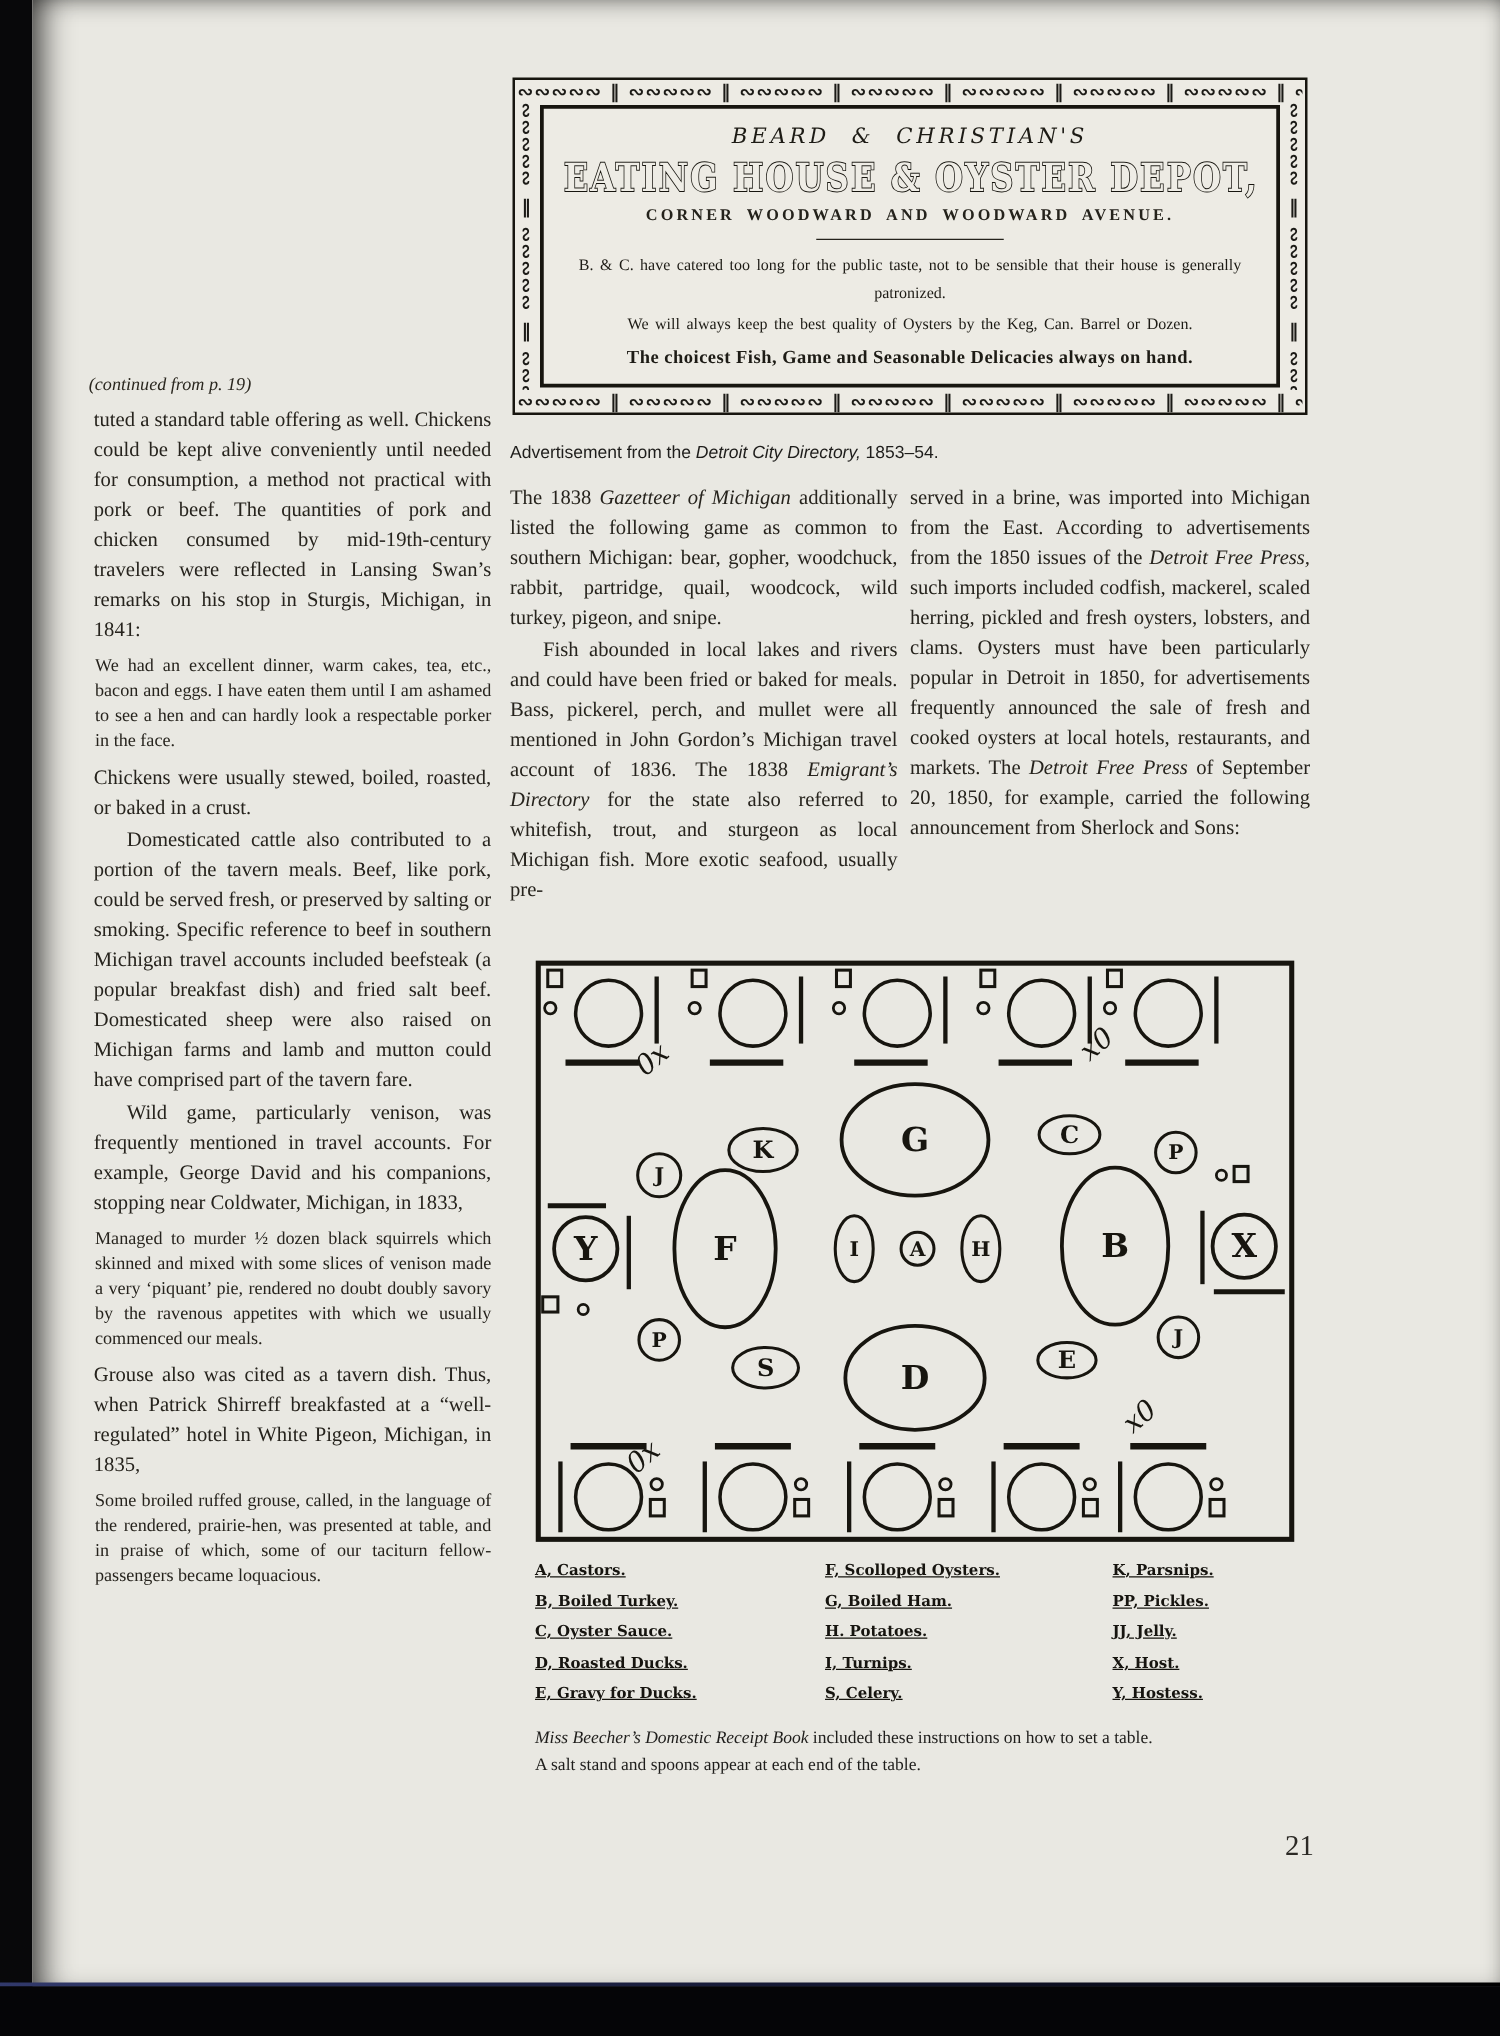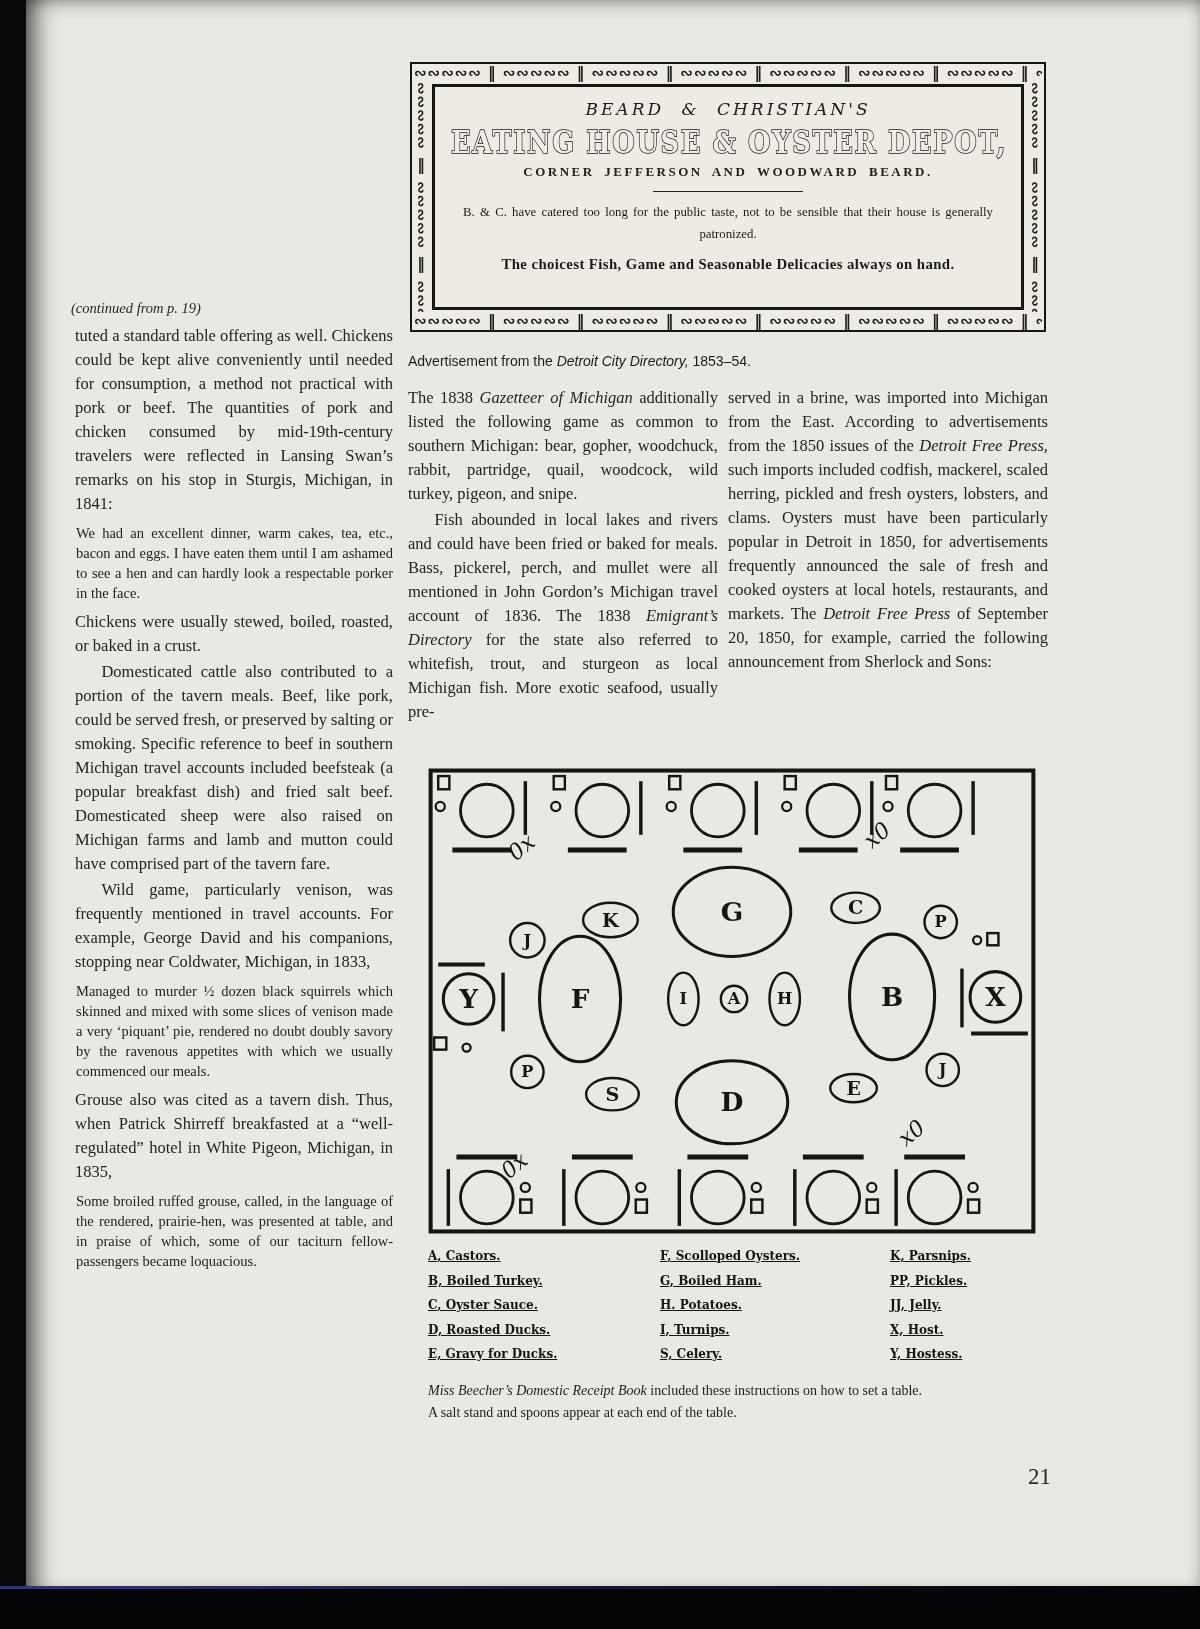--- a/index.html
+++ b/index.html
@@ -96,23 +96,24 @@
   <div class="ad">
     <div class="ad-orn orn-top">∾∾∾∾∾ ‖ ∾∾∾∾∾ ‖ ∾∾∾∾∾ ‖ ∾∾∾∾∾ ‖ ∾∾∾∾∾ ‖ ∾∾∾∾∾ ‖ ∾∾∾∾∾ ‖ ∾∾∾∾∾ ‖ ∾∾∾∾∾ ‖ ∾∾∾∾∾ ‖ </div>
     <div class="ad-orn orn-bottom">∾∾∾∾∾ ‖ ∾∾∾∾∾ ‖ ∾∾∾∾∾ ‖ ∾∾∾∾∾ ‖ ∾∾∾∾∾ ‖ ∾∾∾∾∾ ‖ ∾∾∾∾∾ ‖ ∾∾∾∾∾ ‖ ∾∾∾∾∾ ‖ ∾∾∾∾∾ ‖ </div>
     <div class="ad-orn orn-left vert">∾∾∾∾∾ ‖ ∾∾∾∾∾ ‖ ∾∾∾∾∾ ‖ ∾∾∾∾∾ ‖ ∾∾∾∾∾ ‖ ∾∾∾∾∾ ‖ </div>
     <div class="ad-orn orn-right vert">∾∾∾∾∾ ‖ ∾∾∾∾∾ ‖ ∾∾∾∾∾ ‖ ∾∾∾∾∾ ‖ ∾∾∾∾∾ ‖ ∾∾∾∾∾ ‖ </div>
     <div class="ad-inner">
       <div class="ad-brand">BEARD &amp; CHRISTIAN'S</div>
       <svg class="ad-title-svg" viewBox="0 0 568 42">
         <text class="ad-title-text" x="284" y="32" text-anchor="middle" textLength="556" lengthAdjust="spacingAndGlyphs">EATING HOUSE &amp; OYSTER DEPOT,</text>
       </svg>
-      <div class="ad-address">CORNER JEFFERSON AND WOODWARD BEARD.</div>
+      <div class="ad-address">CORNER WOODWARD AND WOODWARD AVENUE.</div>
       <hr class="ad-divider">
       <div class="ad-line1">B. &amp; C. have catered too long for the public taste, not to be sensible that their house is generally patronized.</div>
+      <div class="ad-line2">We will always keep the best quality of Oysters by the Keg, Can. Barrel or Dozen.</div>
       <div class="ad-line3">The choicest Fish, Game and Seasonable Delicacies always on hand.</div>
     </div>
   </div>
 
   <div class="caption ad-caption">Advertisement from the <i>Detroit City Directory,</i> 1853–54.</div>
 
   <div class="col left-col">
     <div class="cont-note">(continued from p. 19)</div>
     <div>
         <div class="para">tuted a standard table offering as well. Chickens could be kept alive conveniently until needed for consumption, a method not practical with pork or beef. The quantities of pork and chicken consumed by mid-19th-century travelers were reflected in Lansing Swan’s remarks on his stop in Sturgis, Michigan, in 1841:</div>

